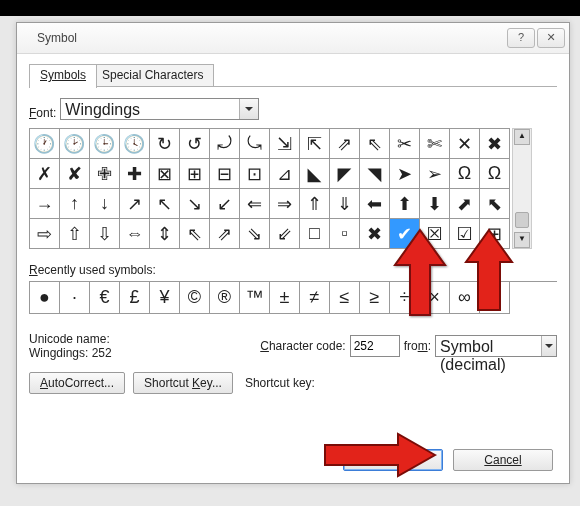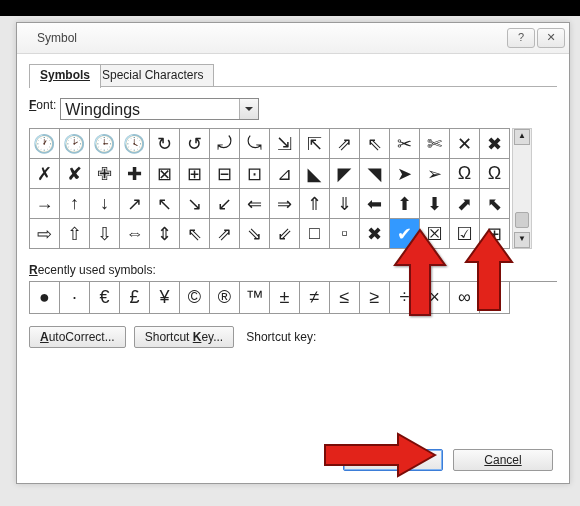--- a/index.html
+++ b/index.html
@@ -78,23 +78,23 @@
     z-index: 2;
     height: 23px;
   }
   .tab1 { left: 0; }
   .tab2 { left: 62px; }
   .tabline {
     position: absolute;
     left:0; right:0; top:22px;
     border-top:1px solid #b0b0b0;
   }
-  .row { display: flex; align-items: flex-start; margin-top: 12px; }
+  .row { display: flex; align-items: flex-end; margin-top: 12px; }
   .label { margin-right: 4px; }
-  .underline-letter { text-decoration: underline; font-weight: bold; }
+  .underline-letter { text-decoration: underline; }
   .combo {
     display: inline-flex;
     border: 1px solid #8a8a8a;
     height: 20px;
     background: #fff;
   }
   .combo .txt { padding: 2px 4px; min-width: 170px; font-size: 16px; }
   .combo .arrow {
     width: 18px;
     border-left: 1px solid #b0b0b0;
@@ -295,20 +295,35 @@
         <div class="cell">±</div>
         <div class="cell">≠</div>
         <div class="cell">≤</div>
         <div class="cell">≥</div>
         <div class="cell">÷</div>
         <div class="cell">×</div>
         <div class="cell">∞</div>
         <div class="cell">μ</div>
       </div>
 
+    <div class="unicode-row">
+      <div class="uname">
+        <div>Unicode name:</div>
+        <div>Wingdings: 252</div>
+      </div>
+      <div class="ccrow">
+        <span><span class="underline-letter">C</span>haracter code:</span>
+        <input class="txtbox" value="252" style="">
+        <span>fro<span class="underline-letter">m</span>:</span>
+        <div class="combo" style="width:120px;">
+          <div class="txt" style="min-width:90px;">Symbol (decimal)</div>
+          <div class="arrow"></div>
+        </div>
+      </div>
+    </div>
 
     <div class="btnrow">
       <div class="btn"><span class="underline-letter">A</span>utoCorrect...</div>
       <div class="btn">Shortcut <span class="underline-letter">K</span>ey...</div>
       <span style="align-self:center;margin-left:4px;">Shortcut key:</span>
     </div>
 
     <div class="actions">
       <div class="btn primary">Insert</div>
       <div class="btn">Cancel</div>

